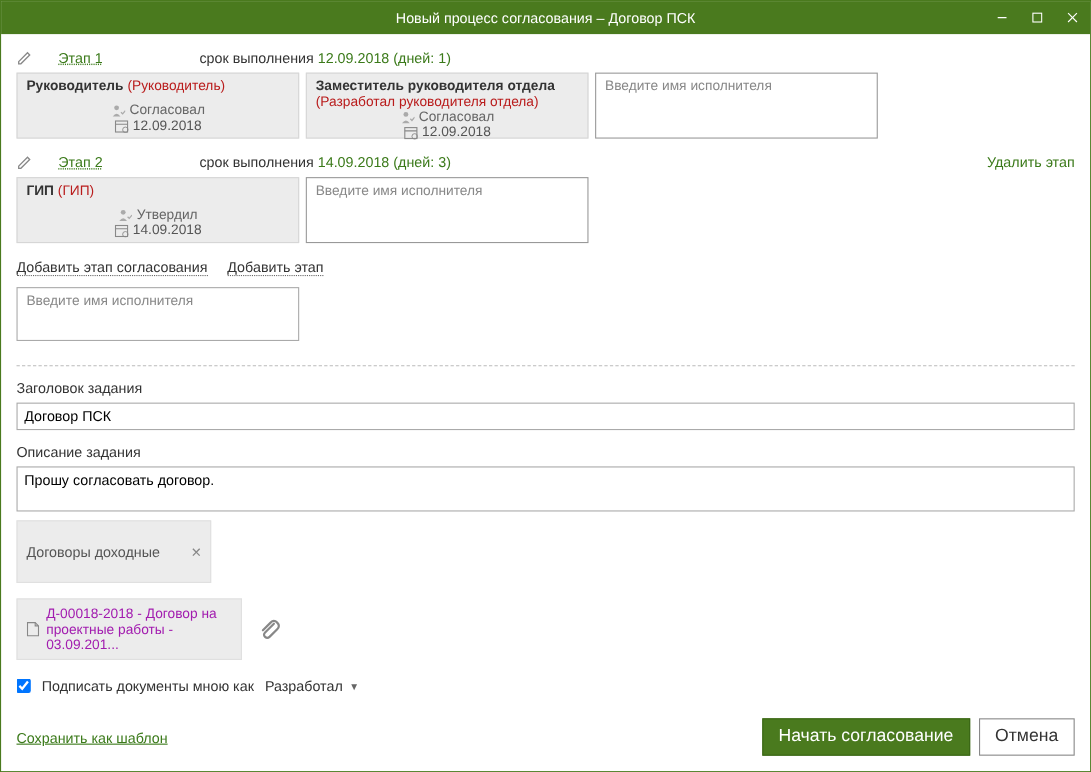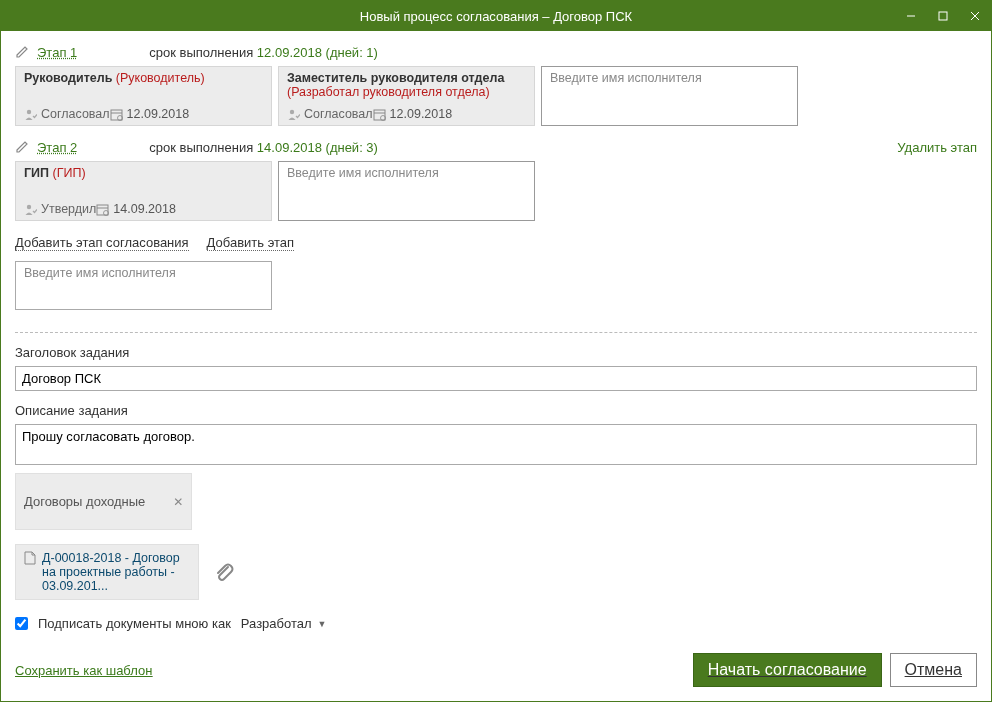--- a/index.html
+++ b/index.html
@@ -48,22 +48,22 @@
   }
   .content {
     flex: 1;
     padding: 14px 14px 14px 14px;
     display: flex;
     flex-direction: column;
     overflow: hidden;
   }
   .stage-header {
     display: flex;
-    align-items: flex-start;
-    gap: 8px;
+    align-items: flex-end;
+    gap: 24px;
     margin-bottom: 6px;
   }
   .pencil-icon {
     color: #999;
   }
   .stage-link {
     color: #3b7a1a;
     text-decoration: underline dotted;
     cursor: pointer;
   }
@@ -88,23 +88,24 @@
     display: flex;
     flex-direction: column;
     justify-content: space-between;
     font-size: 12.5px;
     position: relative;
   }
   .card .role { color: #333; font-weight: 600; }
   .card .subrole { color: #b91c1c; font-weight: 400; }
   .card .bottom {
     display: flex;
-    justify-content: flex-start;
+    justify-content: center;
     align-items: center;
     color: #555;
+    flex-direction: column;
   }
   .card .status { display: flex; align-items: center; gap: 4px; color: #666; }
   .card .date-group { display: flex; align-items: center; gap: 4px; color: #555; }
   .card-input {
     width: 257px;
     height: 60px;
     border: 1px solid #999;
     background: #fff;
     padding: 4px 8px;
     color: #888;
@@ -173,29 +174,29 @@
     margin-bottom: 14px;
   }
   .tag .close { color: #888; cursor: pointer; font-size: 12px; }
   .attachment-row {
     display: flex;
     align-items: center;
     gap: 14px;
     margin-bottom: 16px;
   }
   .attachment {
-    width: 184px;
+    width: 205px;
     background: #ececec;
     border: 1px solid #e0e0e0;
     padding: 6px 8px;
     font-size: 12.5px;
-    color: #0c4a6e;
+    color: #a21caf;
     display: flex;
     gap: 6px;
-    align-items: flex-start;
+    align-items: center;
     cursor: pointer;
   }
   .attachment .file-icon { flex-shrink: 0; color: #888; }
   .clip-icon { color: #888; cursor: pointer; }
   .sign-row {
     display: flex;
     align-items: center;
     gap: 10px;
     margin-bottom: 22px;
     font-size: 13px;
@@ -204,21 +205,20 @@
   .dropdown {
     color: #333;
     display: flex;
     align-items: center;
     gap: 6px;
     cursor: pointer;
   }
   .footer {
     display: flex;
     align-items: center;
-    text-decoration: underline;
   }
   .save-template {
     color: #3b7a1a;
     text-decoration: underline;
     cursor: pointer;
   }
   .footer-buttons { margin-left: auto; display: flex; gap: 8px; }
   .btn {
     padding: 7px 14px;
     font-size: 16px;

